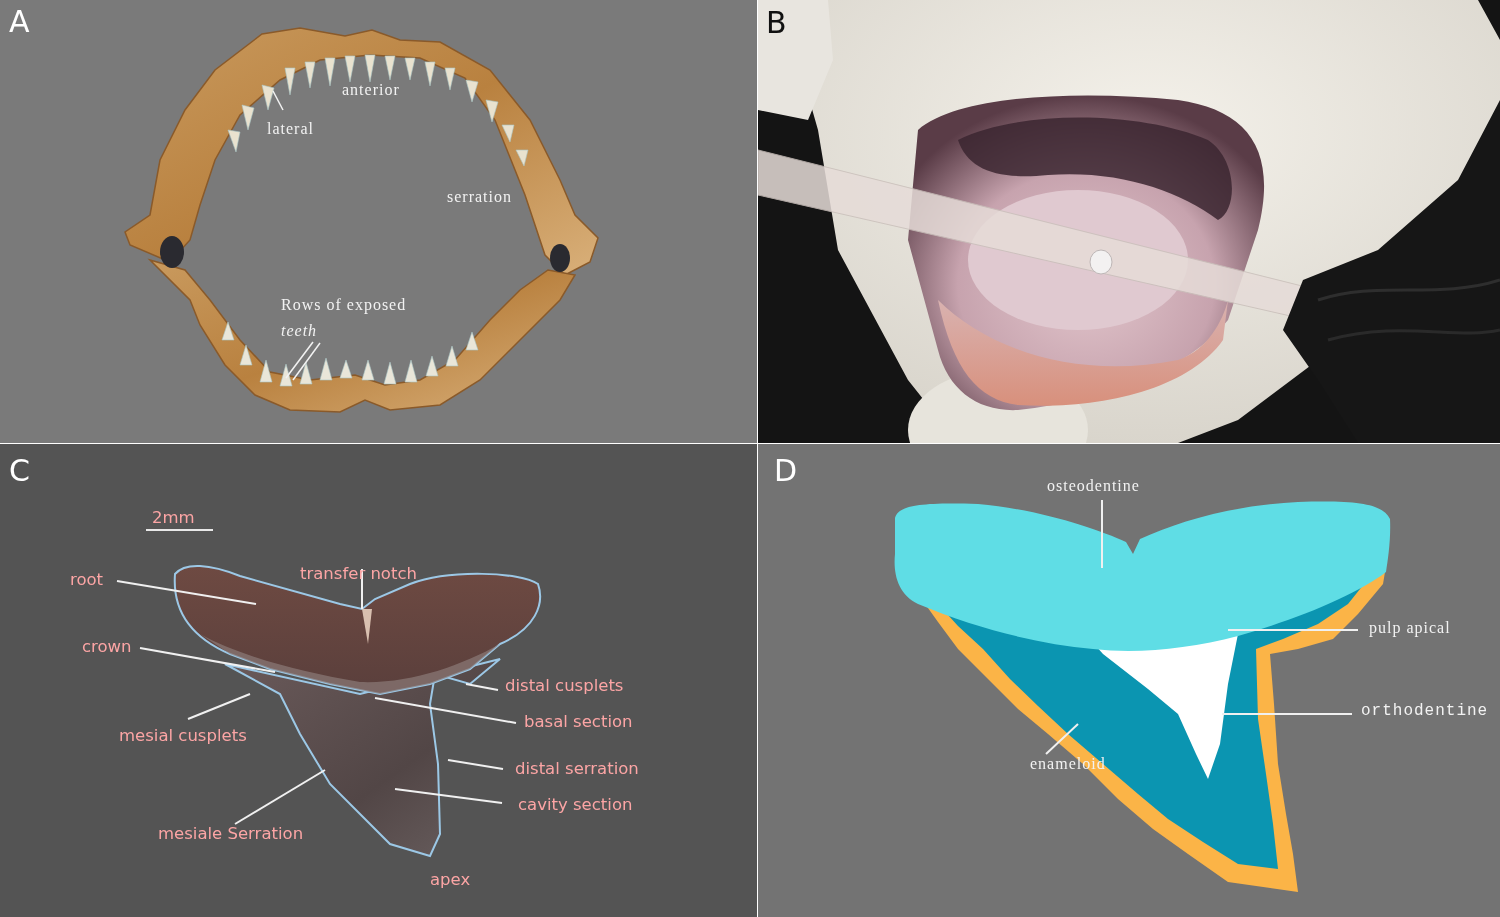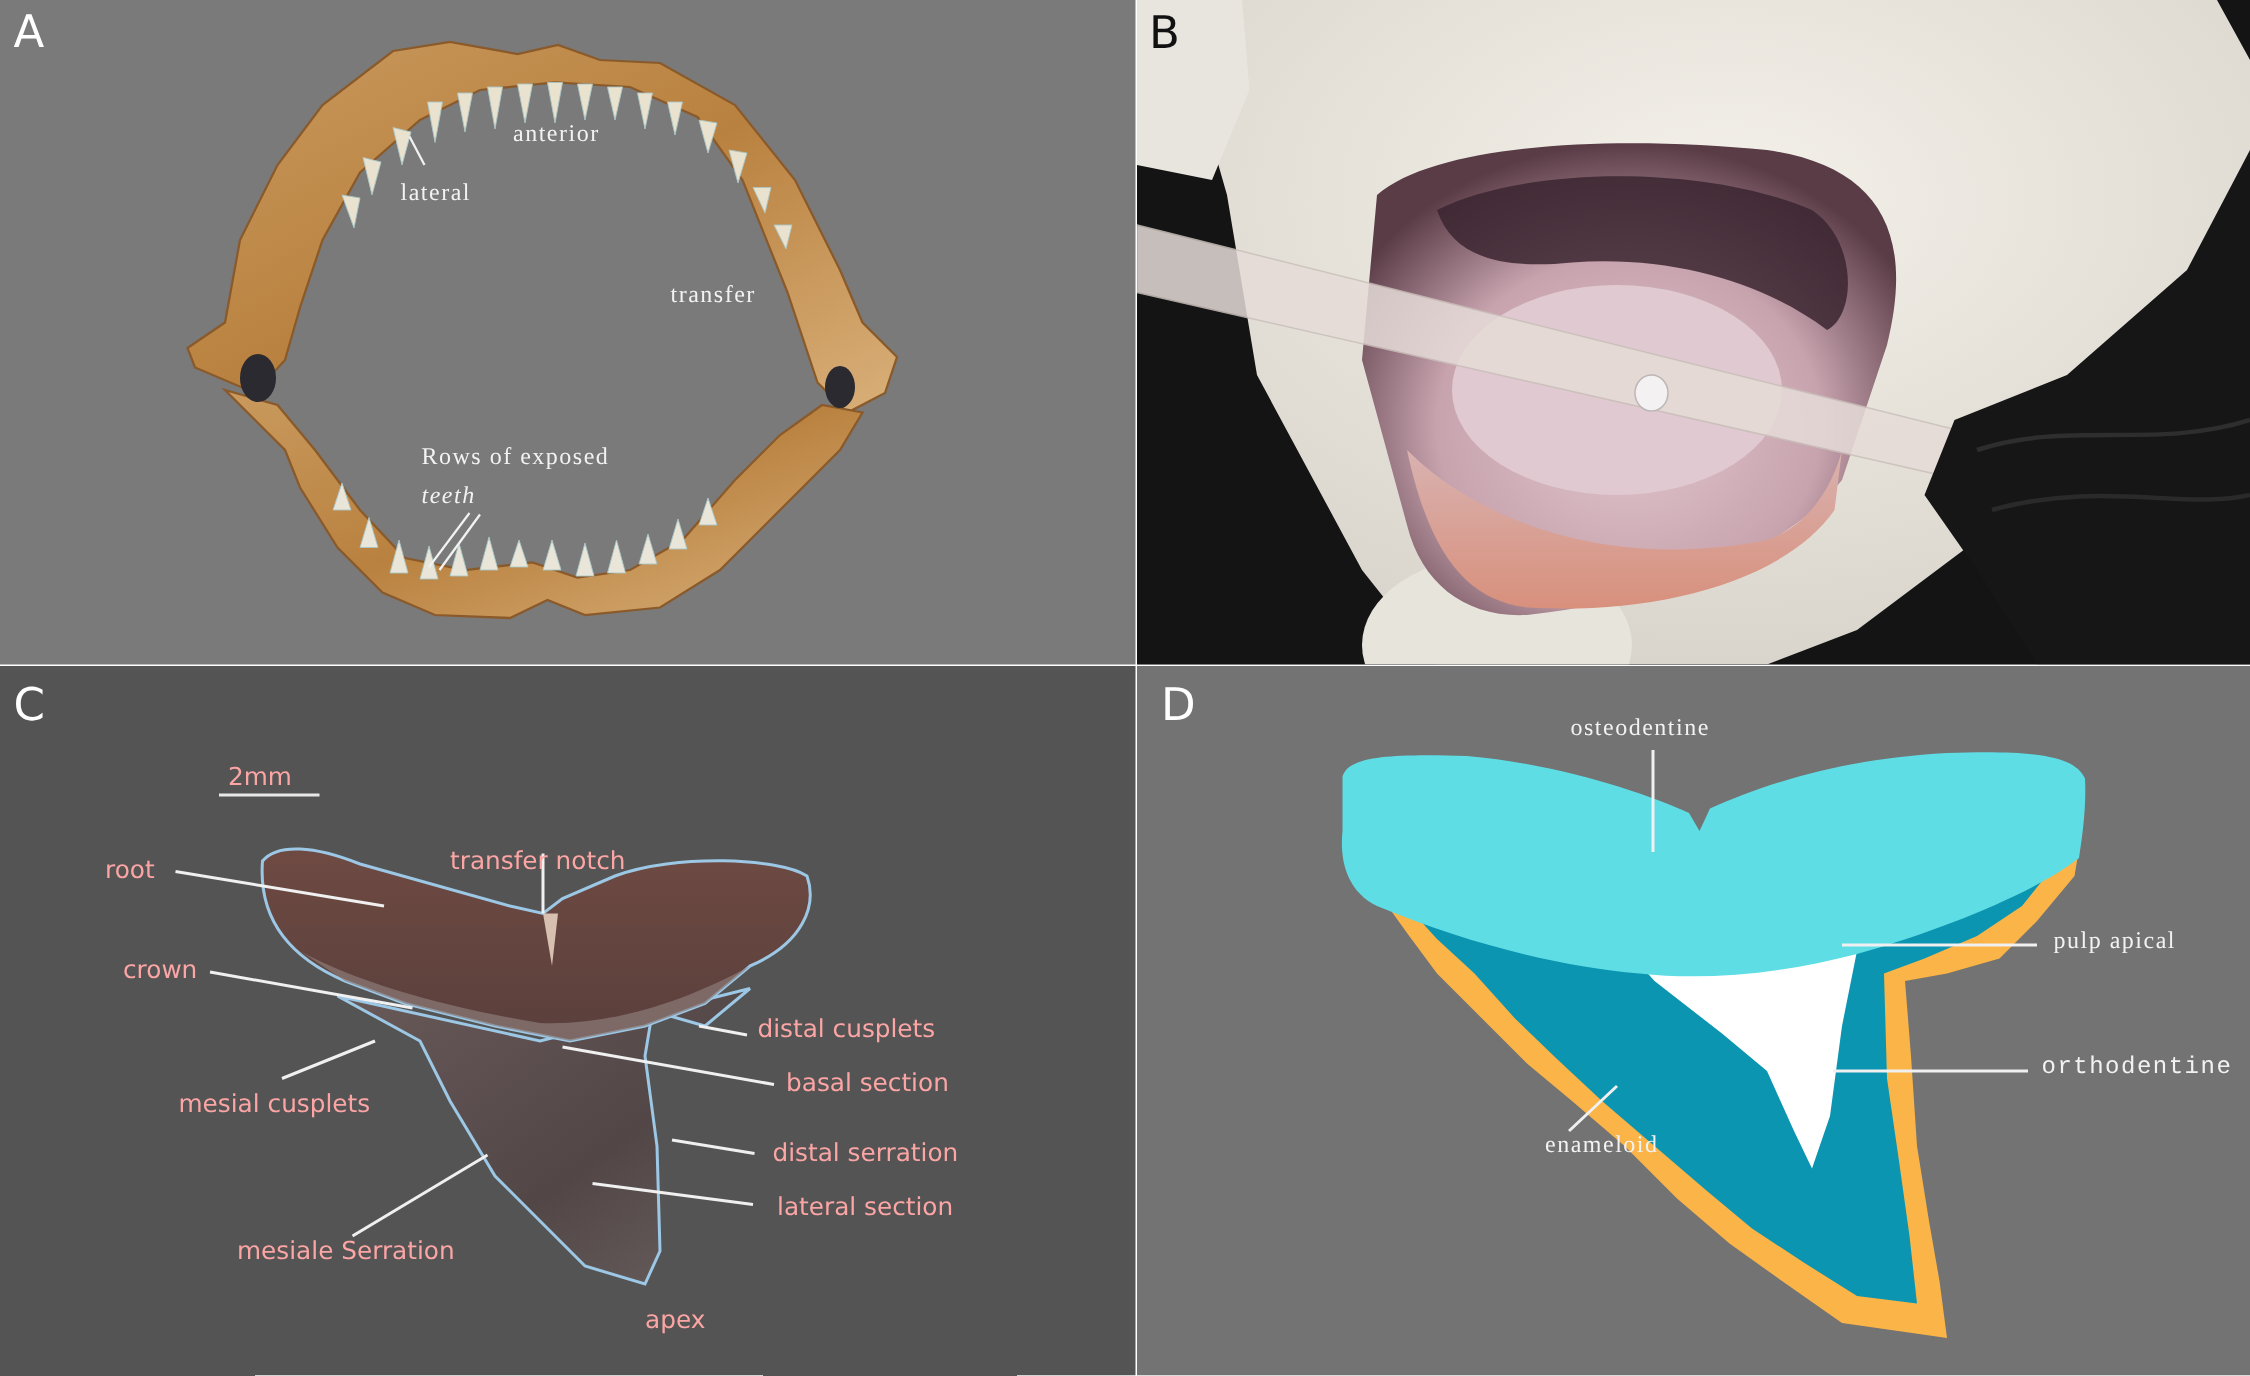--- a/index.html
+++ b/index.html
@@ -71,21 +71,21 @@
       <polygon points="222,340 228,322 234,340"></polygon>
     </g>
 
     <line x1="273" y1="91" x2="283" y2="110" stroke="#f2f2f2" stroke-width="1.5"></line>
     <line x1="286" y1="378" x2="313" y2="342" stroke="#f2f2f2" stroke-width="1.5"></line>
     <line x1="293" y1="380" x2="320" y2="343" stroke="#f2f2f2" stroke-width="1.5"></line>
   </svg>
   <div class="letter light" style="left:9px; top:7px;">A</div>
   <div class="serif-label" style="left:342px; top:81px;">anterior</div>
   <div class="serif-label" style="left:267px; top:120px;">lateral</div>
-  <div class="serif-label" style="left:447px; top:188px;">transfer</div>
+  <div class="serif-label" style="left:447px; top:188px;">serration</div>
   <div class="serif-label" style="left:281px; top:296px;">Rows of exposed</div>
   <div class="serif-label" style="left:281px; top:322px;font-style:italic;">teeth</div>
 </div>
 
 <div id="panel-b" class="panel">
   <svg width="742" height="443" viewBox="0 0 742 443">
     <defs>
       <radialGradient id="faceGrad" cx="0.5" cy="0.3" r="0.7">
         <stop offset="0" stop-color="#f4f1ea"></stop>
         <stop offset="1" stop-color="#d9d5cc"></stop>
@@ -165,21 +165,21 @@
   </svg>
   <div class="letter light" style="left:9px; top:12px;">C</div>
   <div class="sans-label" style="left:152px; top:64px;">2mm</div>
   <div class="sans-label" style="left:70px; top:126px;">root</div>
   <div class="sans-label" style="left:300px; top:120px;">transfer notch</div>
   <div class="sans-label" style="left:82px; top:193px;">crown</div>
   <div class="sans-label" style="left:119px; top:282px;">mesial cusplets</div>
   <div class="sans-label" style="left:505px; top:232px;">distal cusplets</div>
   <div class="sans-label" style="left:524px; top:268px;">basal section</div>
   <div class="sans-label" style="left:515px; top:315px;">distal serration</div>
-  <div class="sans-label" style="left:518px; top:351px;">lateral section</div>
+  <div class="sans-label" style="left:518px; top:351px;">cavity section</div>
   <div class="sans-label" style="left:158px; top:380px;">mesiale Serration</div>
   <div class="sans-label" style="left:430px; top:426px;">apex</div>
 </div>
 
 <div id="panel-d" class="panel">
   <svg width="742" height="473" viewBox="0 0 742 473">
 
     <path d="M148 136 L160 150 L180 178 L200 205 L230 235 L260 265 L290 290 L325 320 L360 355 L395 385 L430 410 L470 438 L540 448 L535 410 L528 370 L520 320 L516 260 L512 210 L540 205 L575 195 L600 170 L625 140 L627 128 L148 136 Z" fill="#fbb447"></path>
 
     <path d="M165 138 L180 160 L200 182 L225 205 L252 235 L280 262 L310 290 L345 320 L380 350 L410 375 L445 398 L480 420 L520 425 L515 380 L508 330 L500 275 L498 205 L525 195 L560 180 L590 160 L610 135 Z" fill="#0b95b1"></path>

